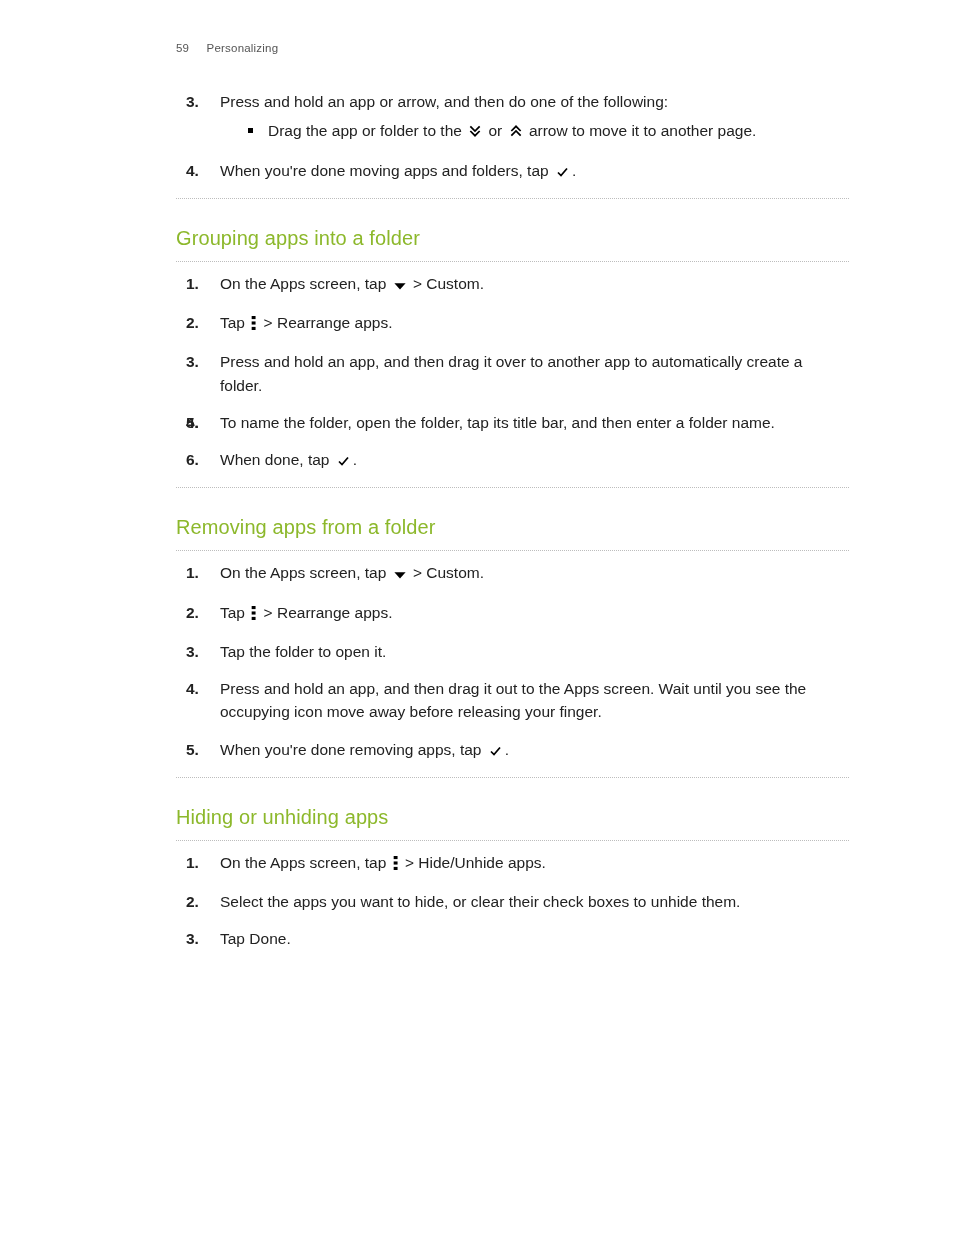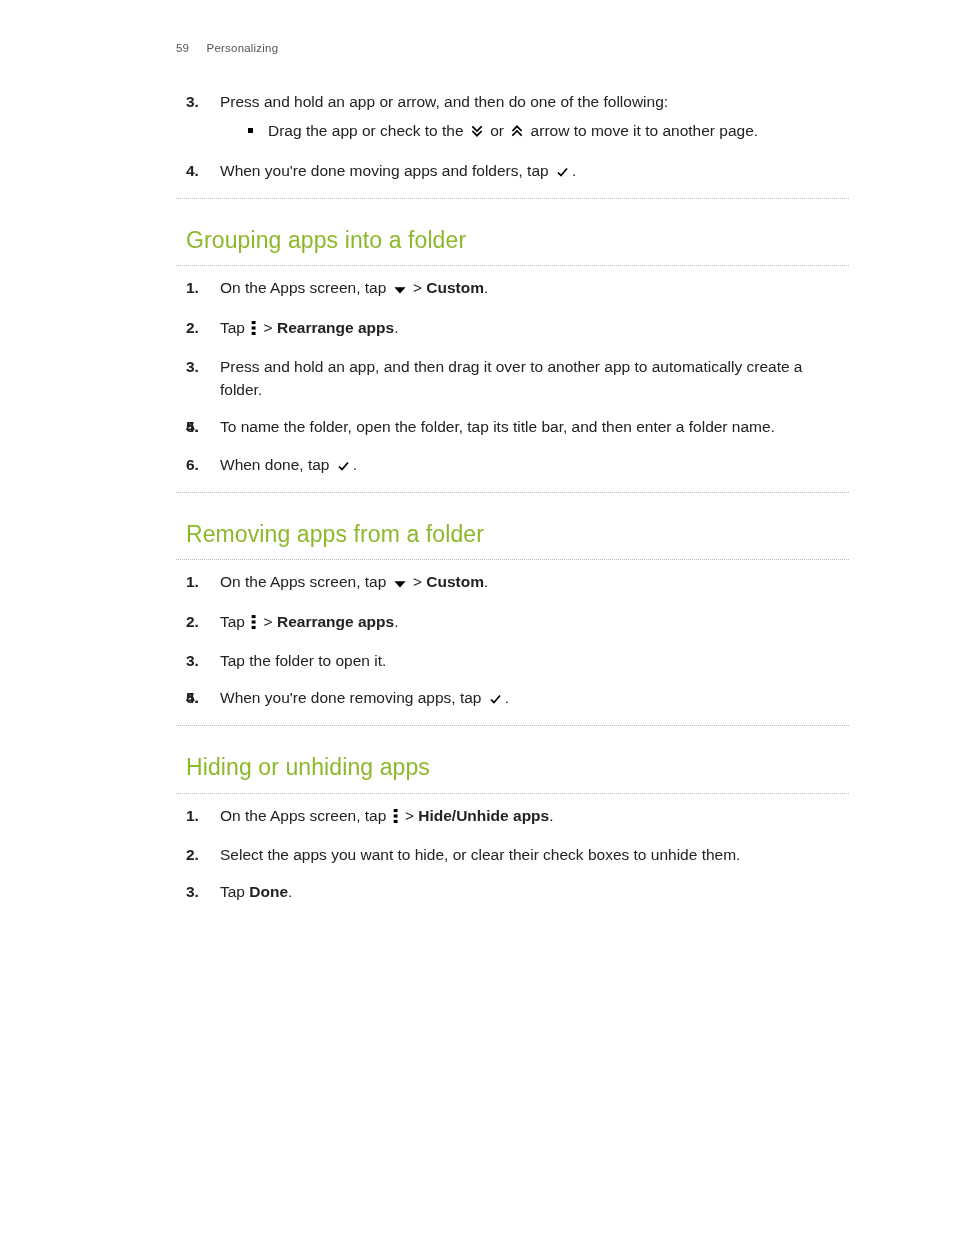--- a/index.html
+++ b/index.html
@@ -25,22 +25,22 @@
     left: 176px;
     font-size: 11.5px;
     color: #555;
     letter-spacing: 0.2px;
   }
   .header .pnum { margin-right: 14px; }
   .content { padding-top: 40px; }
   h2.section {
     color: #8cb82b;
     font-weight: 400;
-    font-size: 23px;
-    margin: 24px 0 8px 10px;
+    font-size: 20px;
+    margin: 24px 0 8px 0;
     letter-spacing: 0.1px;
   }
   .dots-top {
     border-top: 1.5px dotted #bdbdbd;
     height: 0;
     margin: 0 0 3px 0;
   }
   .dots-bot {
     border-top: 1.5px dotted #bdbdbd;
     height: 0;
@@ -74,21 +74,21 @@
     margin: 0 0 6px 0;
   }
   ul.bullets > li::before {
     content: "";
     width: 5px; height: 5px;
     background: #000;
     position: absolute;
     left: 6px;
     top: 9px;
   }
-  .b { font-weight: 700; }
+  .b { font-weight: 400; }
   .icon {
     display: inline-block;
     vertical-align: -2px;
     margin: 0 2px;
   }
   svg { display: inline-block; }
 </style>
 </head>
 <body>
 
@@ -100,21 +100,21 @@
   </div>
 
   <div class="content">
 
     <ol class="steps">
       <li>
         <span class="num">3.</span>
         <span>Press and hold an app or arrow, and then do one of the following:</span>
         <ul class="bullets">
           <li>
-            <span>Drag the app or check to the </span><span class="icon"><svg width="14" height="14" viewBox="0 0 24 24">
+            <span>Drag the app or folder to the </span><span class="icon"><svg width="14" height="14" viewBox="0 0 24 24">
                   <path d="M4 4 L12 12 L20 4" fill="none" stroke="#000" stroke-width="3"></path>
                   <path d="M4 12 L12 20 L20 12" fill="none" stroke="#000" stroke-width="3"></path>
                 </svg></span><span> or </span><span class="icon"><svg width="14" height="14" viewBox="0 0 24 24">
                   <path d="M4 12 L12 4 L20 12" fill="none" stroke="#000" stroke-width="3"></path>
                   <path d="M4 20 L12 12 L20 20" fill="none" stroke="#000" stroke-width="3"></path>
                 </svg></span><span> arrow to move it to another page.</span>
           </li>
         </ul>
       </li>
       <li>
@@ -179,20 +179,21 @@
               <rect x="0" y="7" width="5" height="4" fill="#000"></rect>
               <rect x="0" y="14" width="5" height="4" fill="#000"></rect>
             </svg></span><span> &gt; </span><span class="b">Rearrange apps</span><span>.</span>
       </li>
       <li>
         <span class="num">3.</span>
         <span>Tap the folder to open it.</span>
       </li>
       <li>
         <span class="num">4.</span>
+        <span>Press and hold an app, and then drag it out to the Apps screen. Wait until you see the occupying icon move away before releasing your finger.</span>
       </li>
       <li>
         <span class="num">5.</span>
         <span>When you're done removing apps, tap </span><span class="icon"><svg width="15" height="12" viewBox="0 0 24 24">
               <path d="M3 13 L9 19 L21 5" fill="none" stroke="#000" stroke-width="3.5"></path>
             </svg></span><span>.</span>
       </li>
     </ol>
 
     <div class="dots-top"></div>

